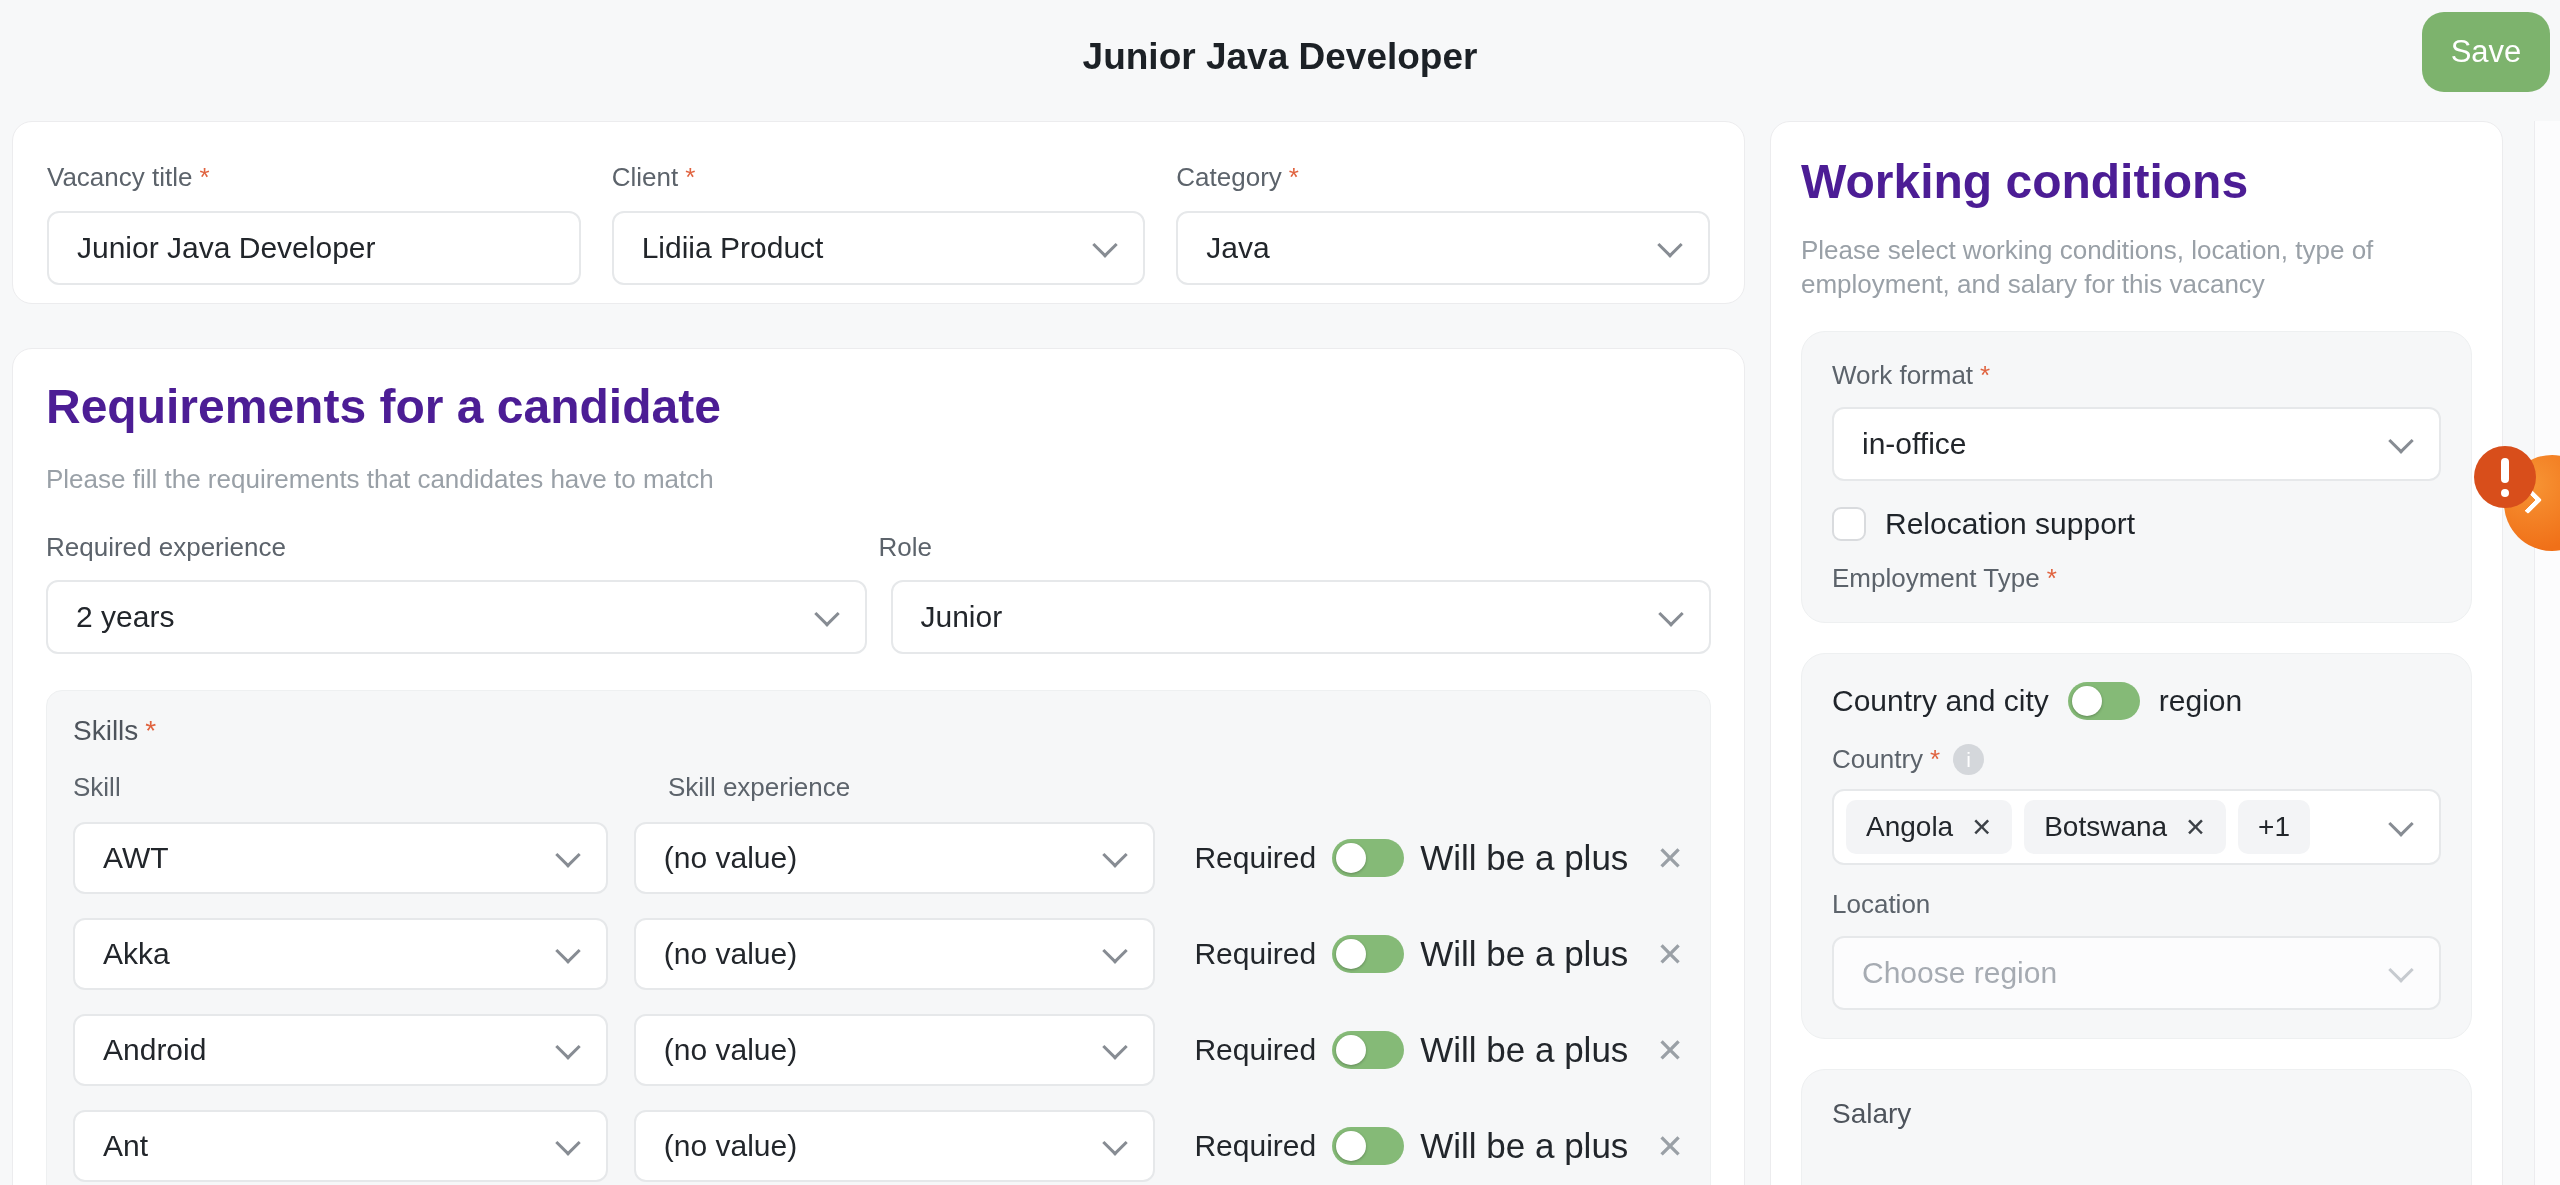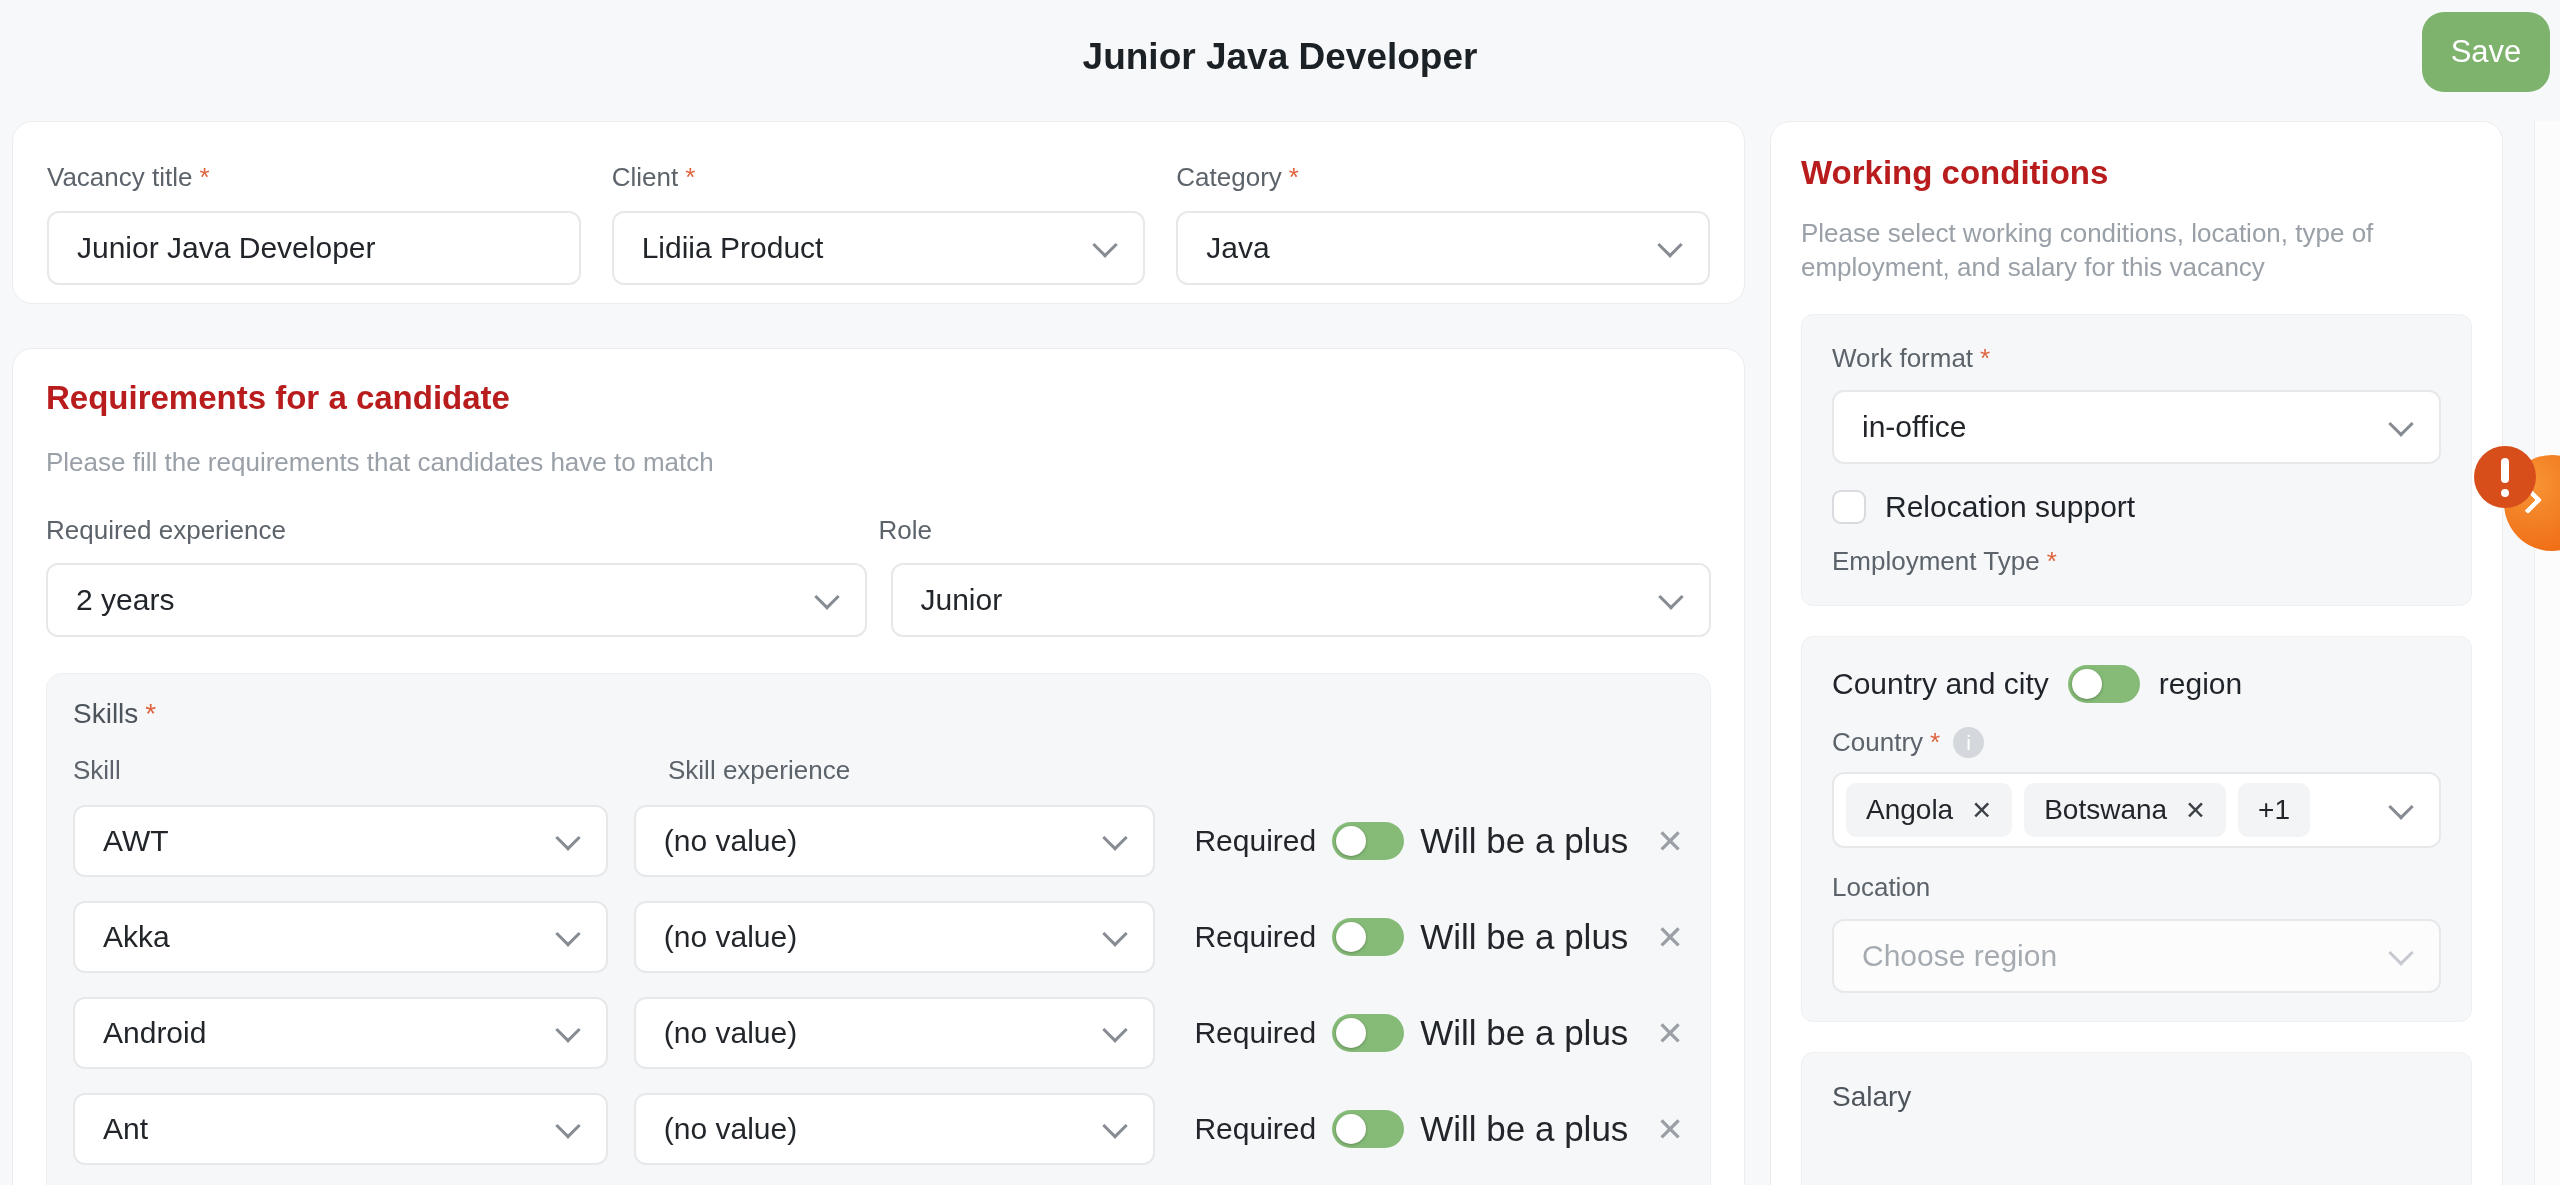--- a/index.html
+++ b/index.html
@@ -42,21 +42,21 @@
   .select{ cursor:pointer; }
   .chev{ position:absolute; right:26px; top:50%; width:24px; height:24px; margin-top:-16px; }
   .chev::before{
     content:''; position:absolute; left:3px; top:4px; width:15px; height:15px;
     border-right:3px solid #878c93; border-bottom:3px solid #878c93; transform:rotate(45deg);
   }
   .select.disabled{ background:#fcfcfd; color:#a6abb2; }
   .select.disabled .chev::before{ border-color:#c6cacf; }
 
   
-  .h2{ font-size:33px; font-weight:700; color:#b91c1c; }
+  .h2{ font-size:48px; font-weight:700; color:#4c1d95; }
   .subtitle{ margin-top:28px; font-size:26px; color:#99a0a7; line-height:34px; }
   .exp-labels{ display:flex; margin-top:36px; }
   .exp-labels .f-label{ flex:1; }
   .exp-row{ display:flex; gap:24px; margin-top:17px; }
   .exp-row .select{ flex:1; }
 
   .skills-panel{
     margin-top:36px; background:#f6f7f8; border:1px solid #eef0f1; border-radius:16px;
     padding:24px 26px; height:560px;
   }
@@ -77,21 +77,21 @@
     position:relative; flex:none; cursor:pointer;
   }
   .toggle .knob{
     position:absolute; left:4px; top:4px; width:30px; height:30px; border-radius:50%;
     background:#ffffff; box-shadow:0 1px 3px rgba(0,0,0,.28);
   }
 
   
   .wc-sub{ margin-top:24px; font-size:26px; color:#99a0a7; line-height:34px; width:585px; }
   .panel{
-    margin-top:30px; background:#f6f7f8; border:1px solid #eef0f1; border-radius:12px;
+    margin-top:30px; background:#f6f7f8; border:1px solid #eef0f1; border-radius:24px;
     padding:28px 30px;
   }
   .panel .f-label{ display:block; }
   .panel .select{ margin-top:16px; }
   .cb-row{ display:flex; align-items:center; margin-top:26px; }
   .checkbox{
     width:34px; height:34px; background:#ffffff; border:2px solid #d9dbde; border-radius:9px;
     flex:none; cursor:pointer;
   }
   .cb-row .cb-label{ margin-left:19px; font-size:30px; color:#1f242a; }

